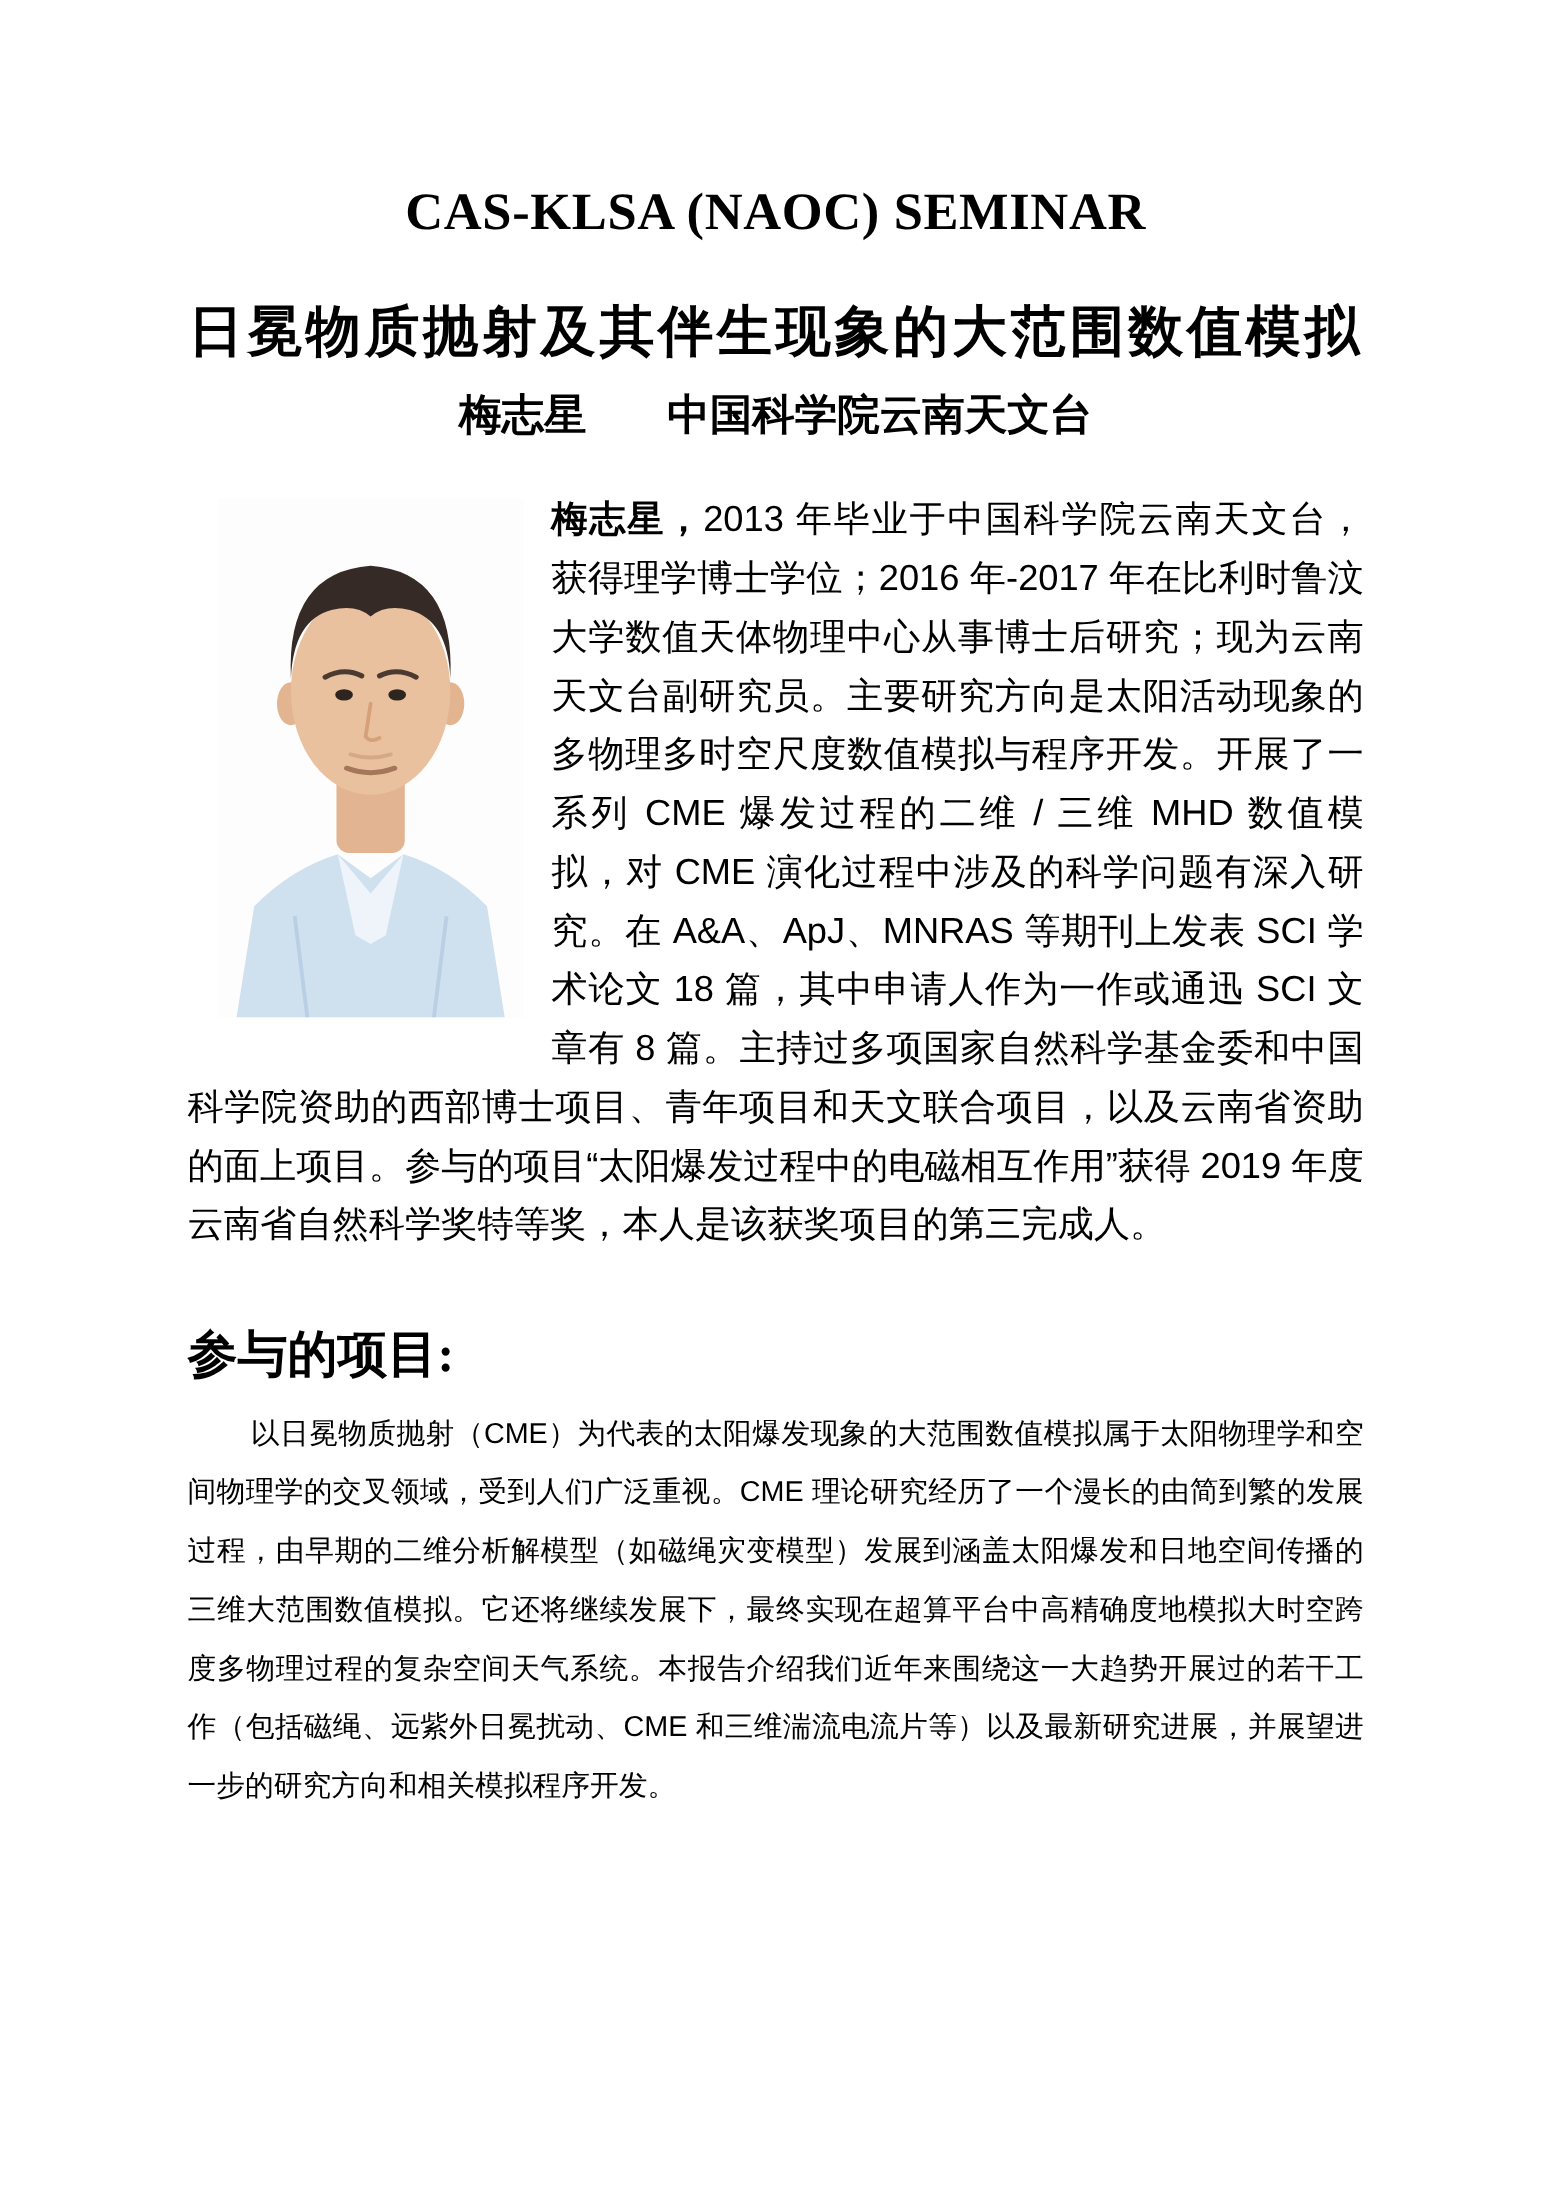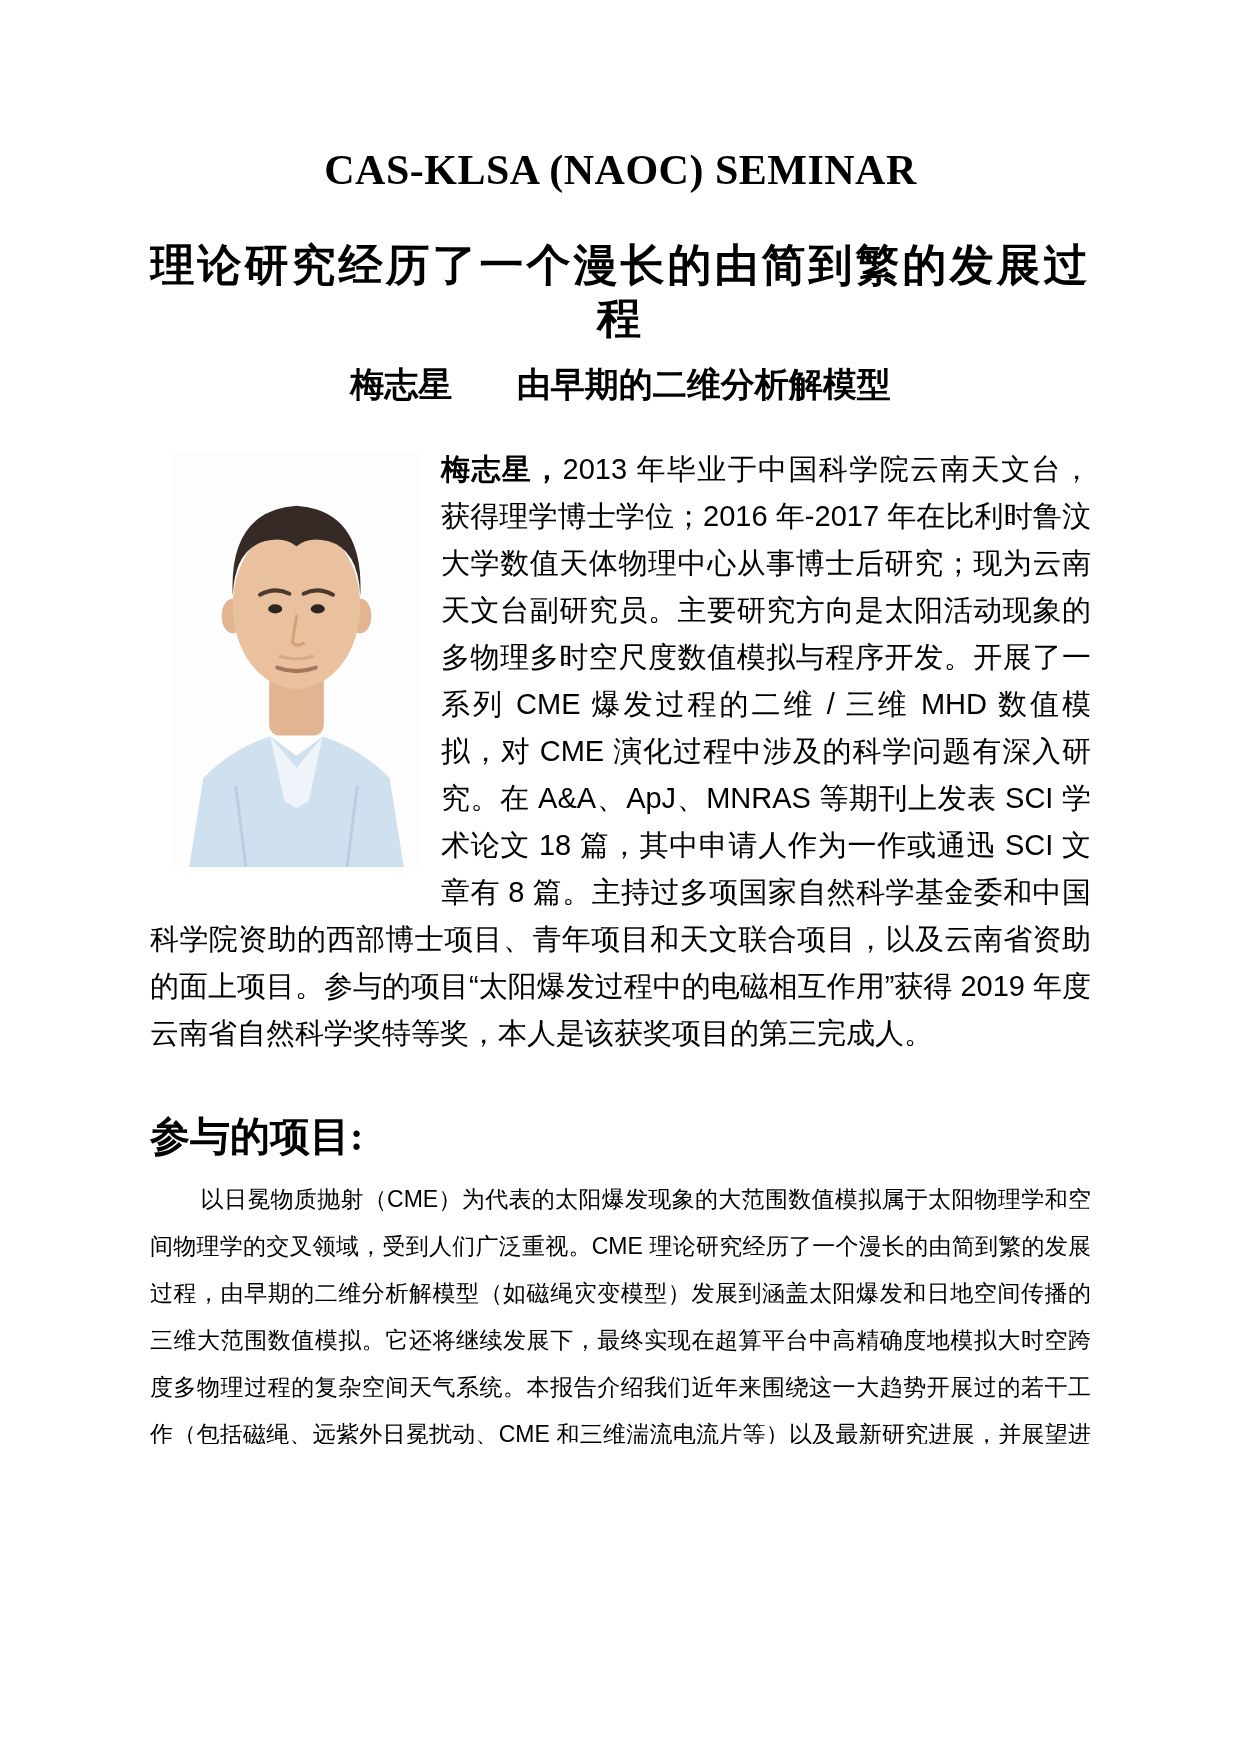--- a/index.html
+++ b/index.html
@@ -90,25 +90,25 @@
   }
 </style>
 </head>
 <body>
 
 <div class="page">
 
   <div class="en-title">CAS-KLSA (NAOC) SEMINAR</div>
 
 
-  <div class="talk-title">理论研究经历了一个漫长的由简到繁的发展过程</div>
+  <div class="talk-title">日冕物质抛射及其伴生现象的大范围数值模拟</div>
 
   <div class="speaker-line">
     <span class="name">梅志星</span>
-    <span class="affiliation">由早期的二维分析解模型</span>
+    <span class="affiliation">中国科学院云南天文台</span>
   </div>
 
   <div class="bio">
     <span class="photo-wrap">
       <svg viewBox="0 0 240 410" xmlns="http://www.w3.org/2000/svg">
         <rect x="0" y="0" width="240" height="410" fill="#fdfdfd"></rect>
         <rect x="93" y="210" width="54" height="70" rx="10" fill="#e3b491"></rect>
         <path d="M14 410 L28 322 Q58 292 94 281 L120 300 L146 281 Q182 292 212 322 L226 410 Z" fill="#cfe0ef"></path>
         <path d="M94 281 L120 312 L146 281 L132 345 L120 352 L108 345 Z" fill="#eef4fa"></path>
         <path d="M60 330 L70 410 M180 330 L170 410" stroke="#b9cfe4" stroke-width="3" fill="none"></path>

